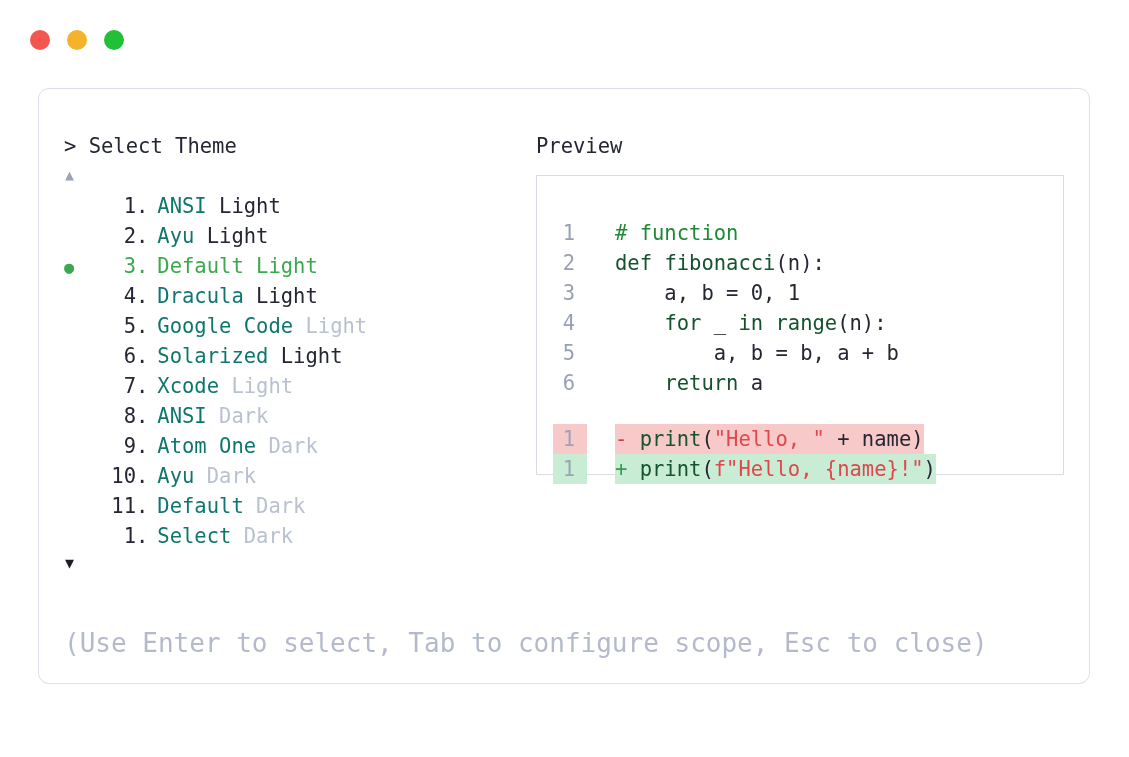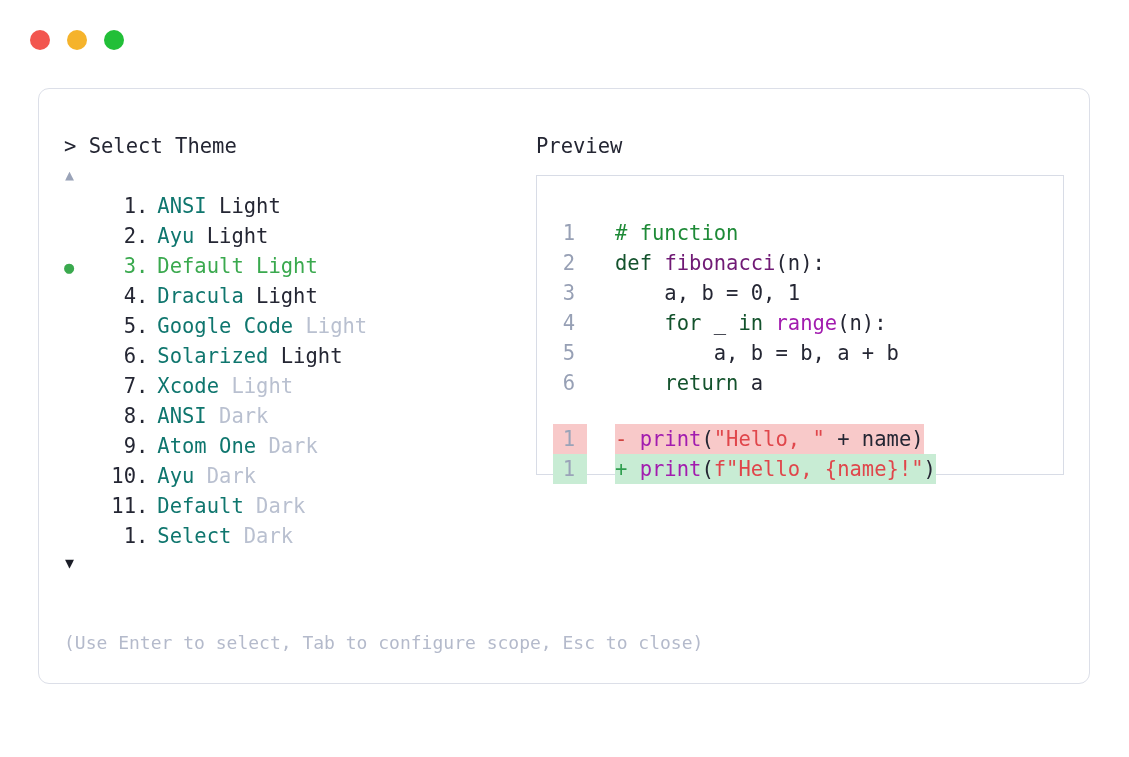--- a/index.html
+++ b/index.html
@@ -128,21 +128,21 @@
   .theme-row.selected .dotsep,
   .theme-row.selected .theme-name,
   .theme-row.selected .theme-variant,
   .theme-row.selected .theme-variant.muted { color: #3aa94e; }
 
   
   .hint {
     position: absolute;
     left: 25px;
     top: 540px;
-    font-size: 18px;
+    font-size: 26px;
     line-height: 28px;
     color: #b4bacb;
     white-space: pre;
   }
 
   
   .preview-box {
     position: absolute;
     left: 0px;
     top: 42px;
@@ -170,22 +170,22 @@
   }
   .ln.diff-del { background: #f8c9c9; color: #9aa3b8; }
   .ln.diff-add { background: #c8ecd4; color: #9aa3b8; }
   .code-body { white-space: pre; margin-left: 28px; }
   .code-body.diff-del { background: #f8c9c9; }
   .code-body.diff-add { background: #c8ecd4; }
   .spacer-line { height: 26px; }
 
   .tk-comment { color: #1e8a37; }
   .tk-keyword { color: #14532d; }
-  .tk-func    { color: #701a75; }
-  .tk-builtin { color: #a21caf; }
+  .tk-func    { color: #14532d; }
+  .tk-builtin { color: #14532d; }
   .tk-plain   { color: #242633; }
   .tk-string  { color: #e0464b; }
   .tk-del     { color: #d0423f; }
   .tk-add     { color: #2f9e4f; }
 </style>
 </head>
 <body>
 
 <div class="screen">
 

